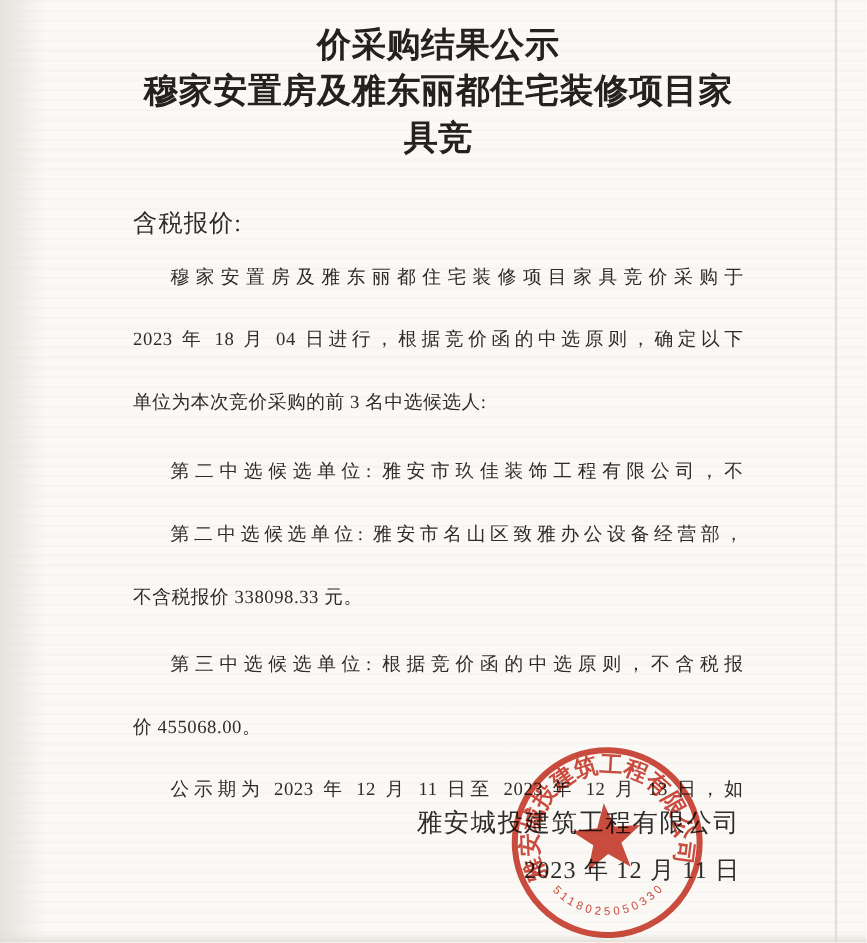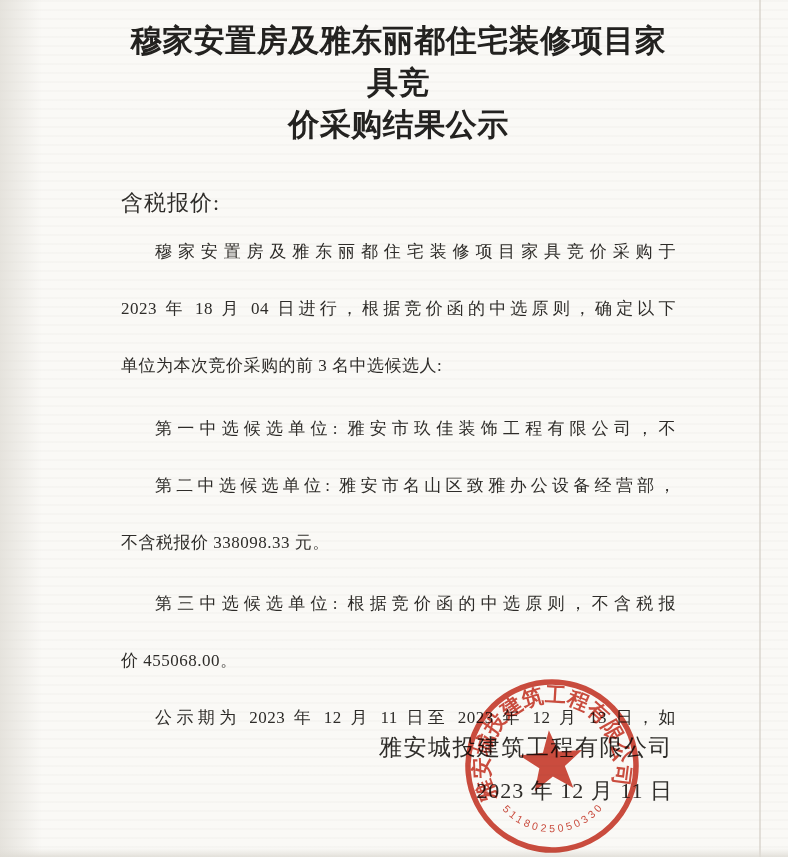--- a/index.html
+++ b/index.html
@@ -74,34 +74,34 @@
 <body>
 
 <div class="page">
 
   <div class="scan-left"></div>
   <div class="scan-right"></div>
   <div class="scan-bottom"></div>
 
   <div class="content">
     <div class="title">
+      <div>价采购结果公示</div>
       <div>穆家安置房及雅东丽都住宅装修项目家具竞</div>
-      <div>价采购结果公示</div>
     </div>
 
     <div class="body-block">
       <div class="salutation">含税报价:</div>
       <div>
           <div class="para">
             <div class="line indent fill">穆家安置房及雅东丽都住宅装修项目家具竞价采购于</div>
             <div class="line fill">2023 年 18 月 04 日进行，根据竞价函的中选原则，确定以下</div>
             <div class="line">单位为本次竞价采购的前 3 名中选候选人:</div>
           </div>
           <div class="para">
-            <div class="line indent fill">第一中选候选单位: 雅安市玖佳装饰工程有限公司，不</div>
+            <div class="line indent fill">第二中选候选单位: 雅安市玖佳装饰工程有限公司，不</div>
           </div>
           <div class="para">
             <div class="line indent fill">第二中选候选单位: 雅安市名山区致雅办公设备经营部，</div>
             <div class="line">不含税报价 338098.33 元。</div>
           </div>
           <div class="para">
             <div class="line indent fill">第三中选候选单位: 根据竞价函的中选原则，不含税报</div>
             <div class="line">价 455068.00。</div>
           </div>
           <div class="para">

